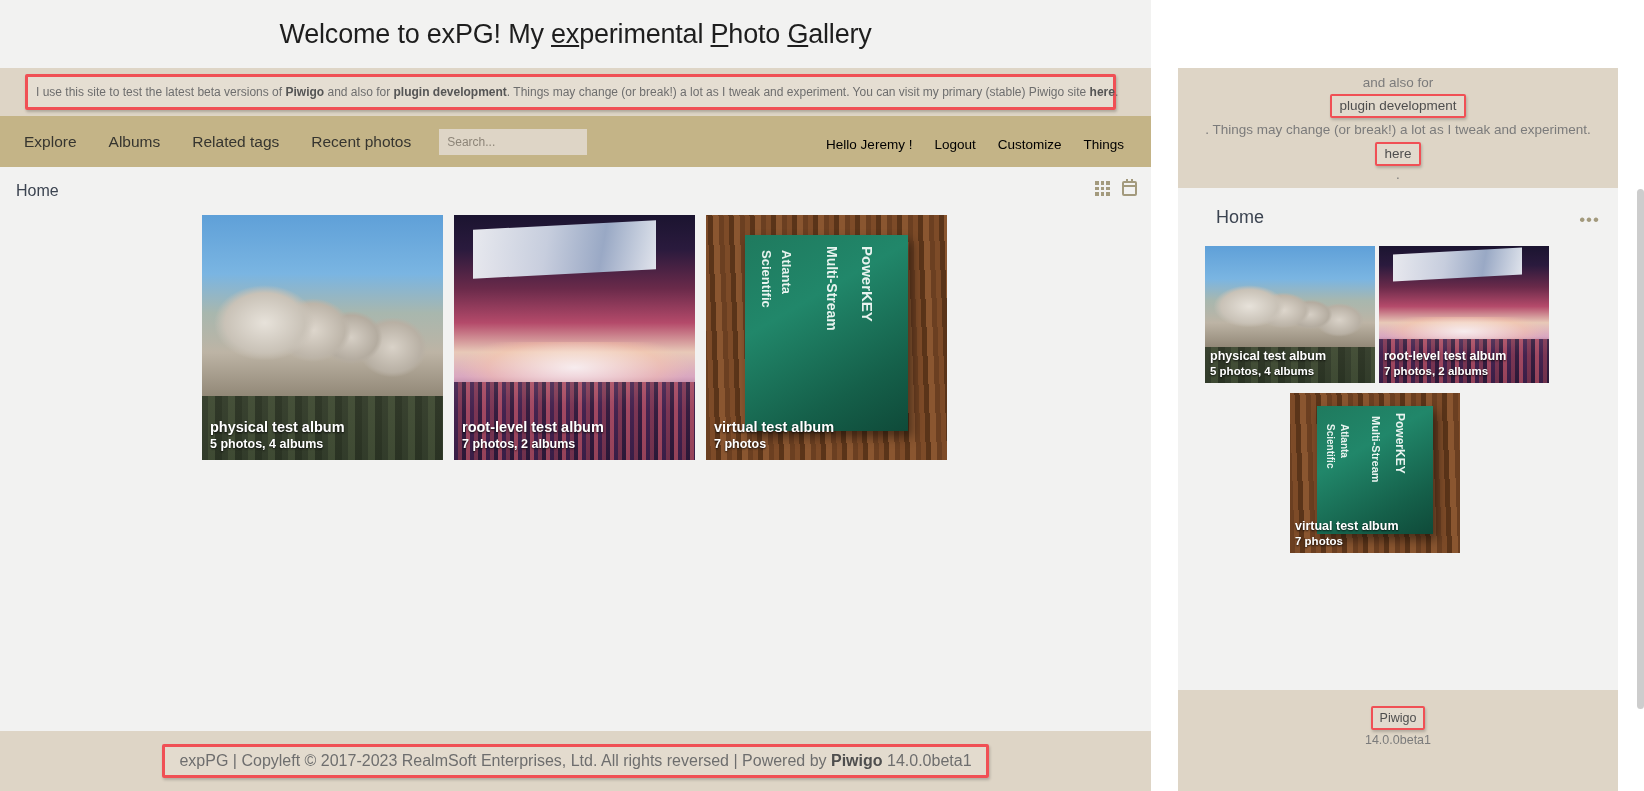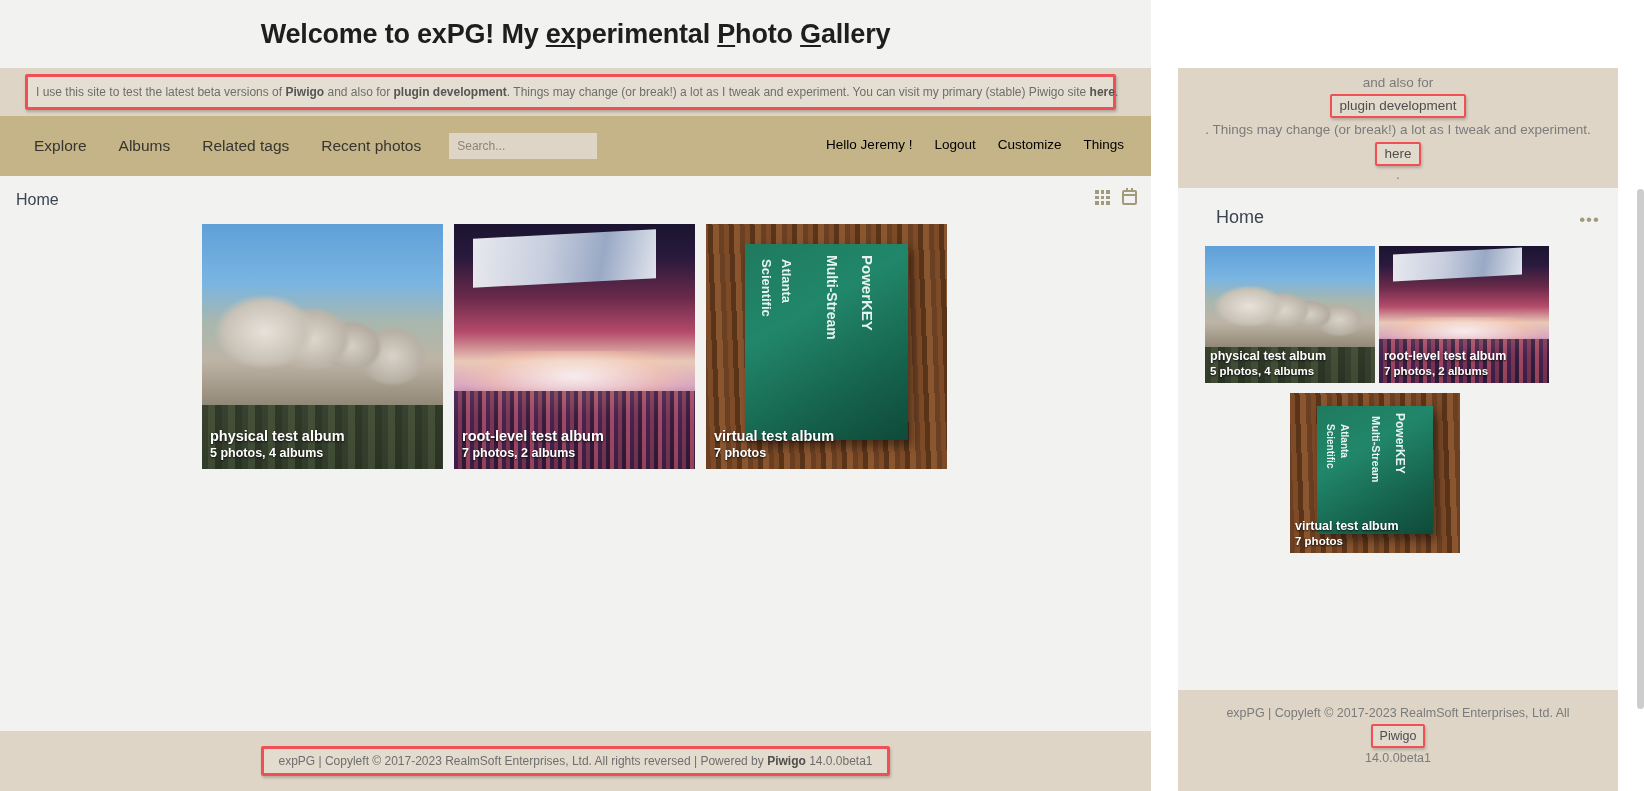--- a/index.html
+++ b/index.html
@@ -18,21 +18,21 @@
     width: 1151px; height: 791px;
     background: #f2f2f1;
     overflow: hidden;
   }
   #desktop-title-bar {
     height: 68px;
     background: #f2f2f1;
     display: flex; align-items: center; justify-content: center;
   }
   #desktop-title {
-    font-size: 27px; font-weight: bold; color: #1e1e1e;
+    font-size: 27px; font-weight: normal; color: #1e1e1e;
     letter-spacing: -0.2px;
   }
   #desktop-title .u { text-decoration: underline; }
 
   #notice-wrap {
     position: relative;
     background: #ded5c6;
     padding: 0 22px;
     height: 48px;
     display: flex; align-items: center;
@@ -46,23 +46,23 @@
   }
   #notice-text {
     position: relative;
     font-size: 12px; color: #6e6e6e;
     z-index: 2; padding-left: 14px;
     white-space: nowrap;
   }
   #notice-text b { color: #555; font-weight: bold; }
 
   #navbar {
-    height: 60px; background: #c4b487;
+    height: 51px; background: #c4b487;
     display: flex; align-items: center;
-    padding: 0 18px;
+    padding: 0 8px;
     position: relative;
   }
   .nav-left { display: flex; align-items: center; gap: 0px; }
   .nav-item {
     font-size: 15.5px; color: #36352f;
     padding: 0 16px; cursor: pointer;
     white-space: nowrap;
   }
   #search-input {
     margin-left: 12px;
@@ -173,21 +173,21 @@
     width: 1151px; height: 60px;
     background: #ded5c6;
     display: flex; align-items: center; justify-content: center;
   }
   #footer-box {
     position: relative;
     border: 3px solid #f05055; border-radius: 2px;
     padding: 5px 14px; background: rgba(255,255,255,0.15);
     box-shadow: 1px 2px 3px rgba(0,0,0,0.2);
   }
-  #footer-text { font-size: 12px; color: #6e6e6e; white-space: nowrap; }
+  #footer-text { font-size: 16px; color: #6e6e6e; white-space: nowrap; }
   #footer-text b { color: #4e4e4e; font-weight: bold; }
 
   
   #mobile {
     position: absolute; left: 1151px; top: 0;
     width: 493px; height: 791px;
     background: #ffffff; overflow: hidden;
   }
   #m-inner {
     position: absolute; left: 27px; top: 68px; width: 440px; bottom: 0;
@@ -383,21 +383,20 @@
           </div>
         </div>
         <div class="caption">
           <div class="cap-title">virtual test album</div>
           <div class="cap-sub">7 photos</div>
         </div>
       </div>
     </div>
 
     <div id="m-footer">
-      <div class="ln">expPG | Copyleft © 2017-2023 RealmSoft Enterprises, Ltd. All</div>
       <div class="ln" style="margin:2px 0 1px 0;"><span class="hl-box" style="font-size:12.5px;">Piwigo</span></div>
       <div class="ln">14.0.0beta1</div>
     </div>
 
   </div>
   <div id="m-scrollbar"></div>
 </div>
 
 </div>
 

